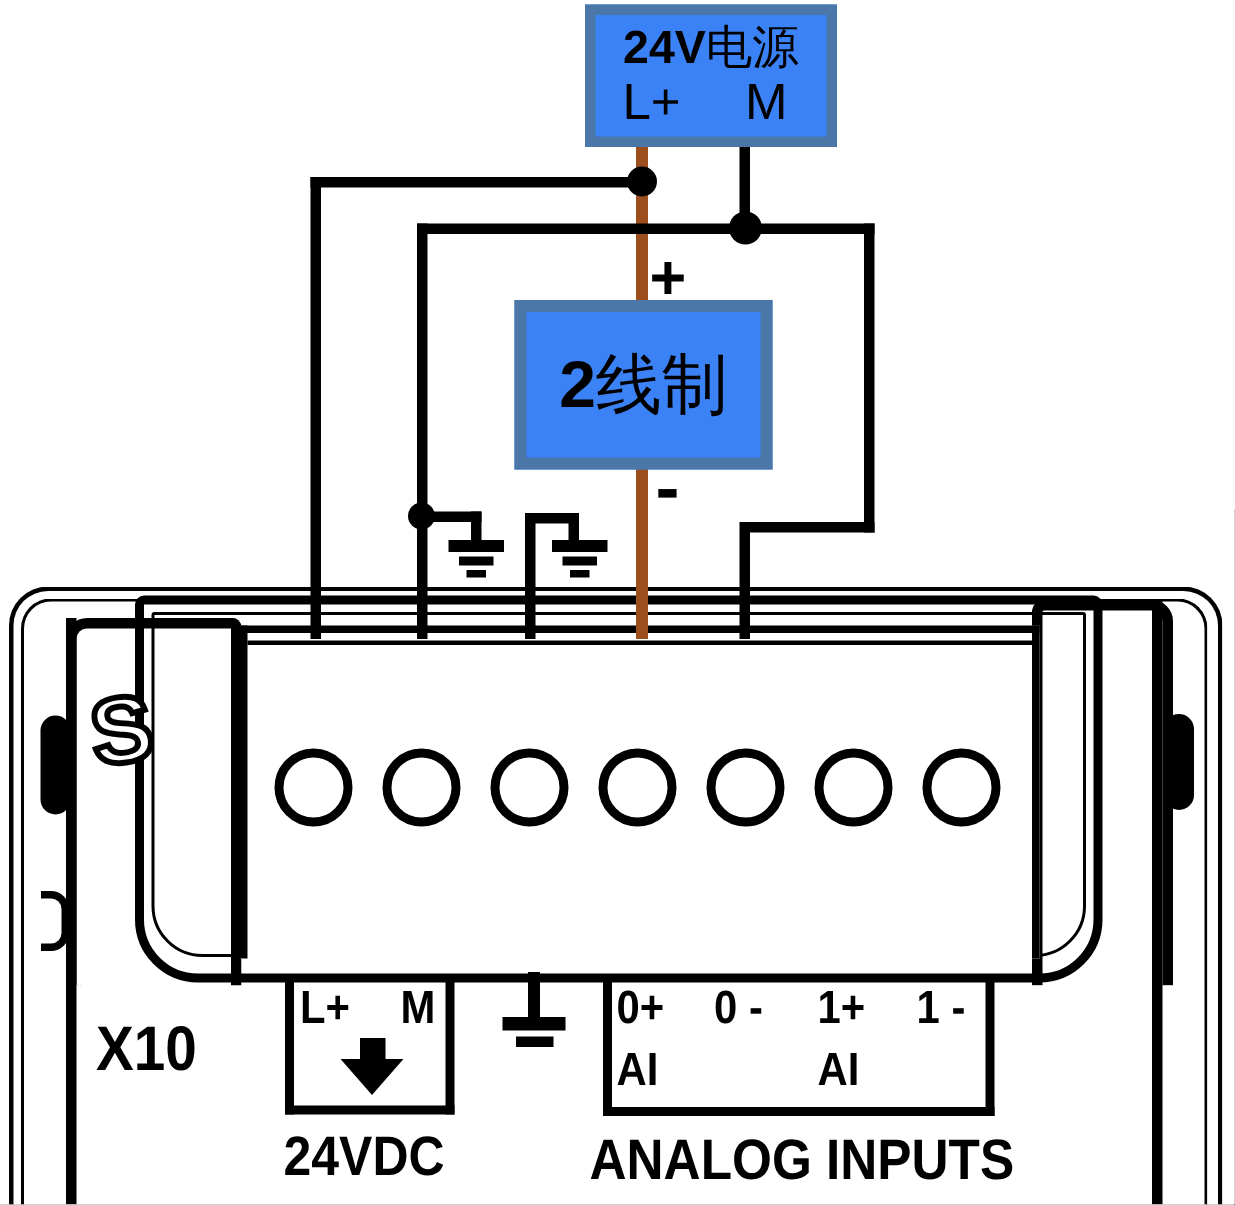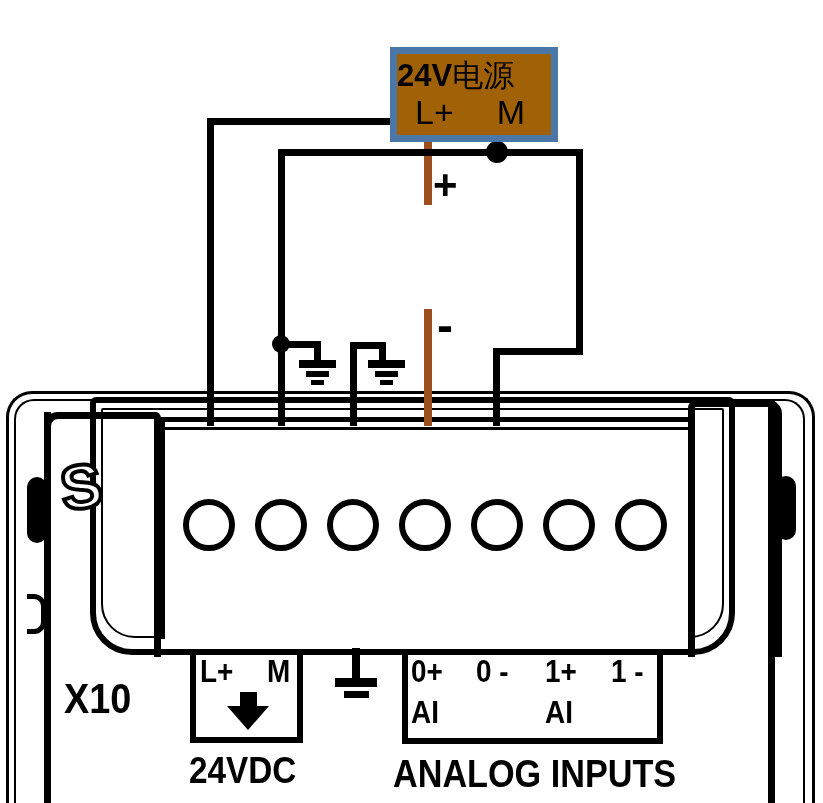--- a/index.html
+++ b/index.html
@@ -6,22 +6,22 @@
   #stage{position:relative;width:823px;height:803px;background:#ffffff;overflow:hidden;
          font-family:"Liberation Sans",sans-serif;color:#000;}
   .abs{position:absolute;}
   
   .wire{position:absolute;background:#000;z-index:5;}
   .wire.orange{background:#9c4f1d;}
   .dot{position:absolute;background:#000;border-radius:50%;z-index:6;}
   
   .gbar{position:absolute;background:#000;z-index:5;}
   
-  .bluebox{position:absolute;background:#a16207;border:7px solid #4b76a8;z-index:7;
-           display:flex;flex-direction:column;justify-content:center;margin-top:44px;}
+  .bluebox{position:absolute;background:#3b82f6;border:7px solid #4b76a8;z-index:7;
+           display:flex;flex-direction:column;align-items:center;justify-content:center;}
   .ps-title{font-size:31px;line-height:1.05;margin-top:2px;}
   .ps-title b{font-weight:bold;}
   .ps-terms{width:100%;display:flex;justify-content:space-between;box-sizing:border-box;
             padding:2px 26px 0 18px;font-size:34px;line-height:1.1;}
   .tx-label{font-size:44px;}
   .tx-label b{font-weight:bold;}
   .sign{position:absolute;font-weight:bold;z-index:8;line-height:1;}
   
   .case{position:absolute;border:3px solid #000;border-bottom:none;z-index:1;background:transparent;}
   .thickline{position:absolute;background:#000;z-index:2;}
@@ -108,20 +108,23 @@
   </div>
 
   <div class="bluebox" style="left:390px;top:3px;width:154px;height:81px;">
     <div class="ps-title"><b>24V</b><span>电源</span></div>
     <div class="ps-terms">
       <span>L+</span>
       <span>M</span>
     </div>
   </div>
 
+  <div class="bluebox" style="left:343px;top:200px;width:156px;height:97px;border-width:8px;">
+    <div class="tx-label"><b>2</b><span>线制</span></div>
+  </div>
   <div class="sign" style="left:433px;top:164px;font-size:42px;">+</div>
   <div class="sign" style="left:437px;top:302px;font-size:48px;">-</div>
 
   <div class="mlabel" style="left:64px;top:678px;font-size:42px;">X10</div>
 
   <div class="bracket" style="left:190px;top:652px;width:101px;height:85px;"></div>
   <div class="mlabel" style="left:200px;top:656px;font-size:31px;">L+</div>
   <div class="mlabel" style="left:267px;top:656px;font-size:31px;">M</div>
   <div class="arrow-shaft" style="left:240px;top:692px;width:17px;height:16px;"></div>
   <div class="arrow-head" style="left:227px;top:706px;"></div>

